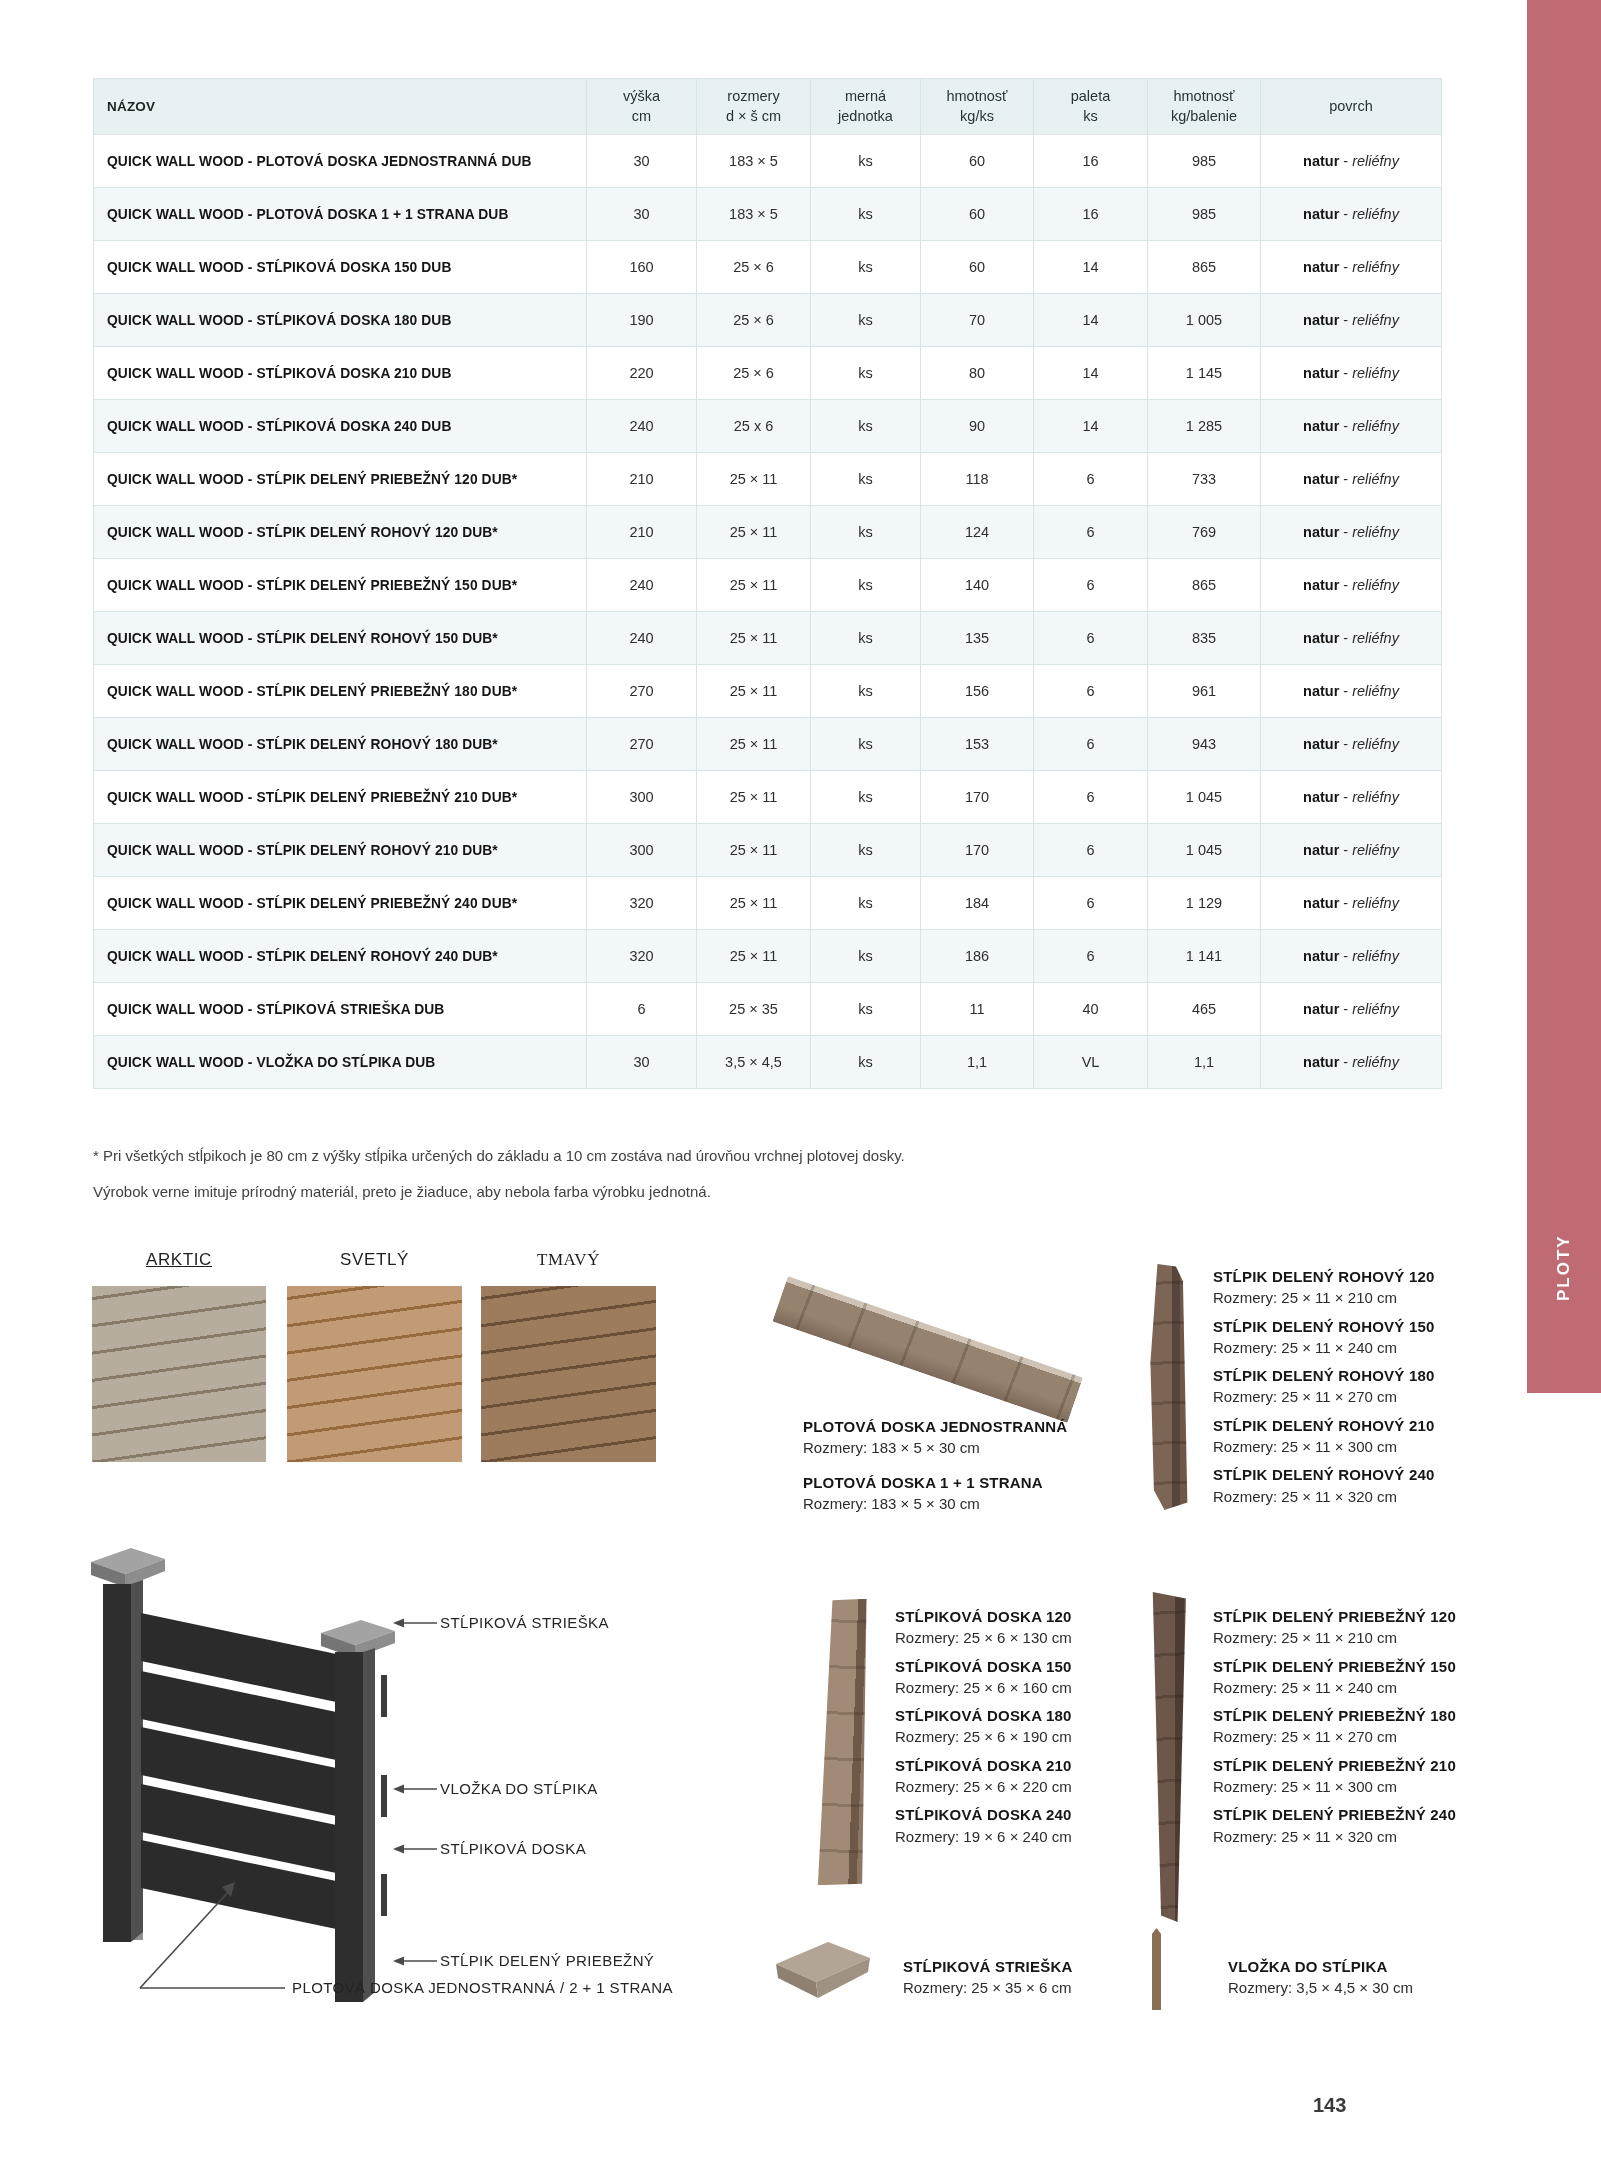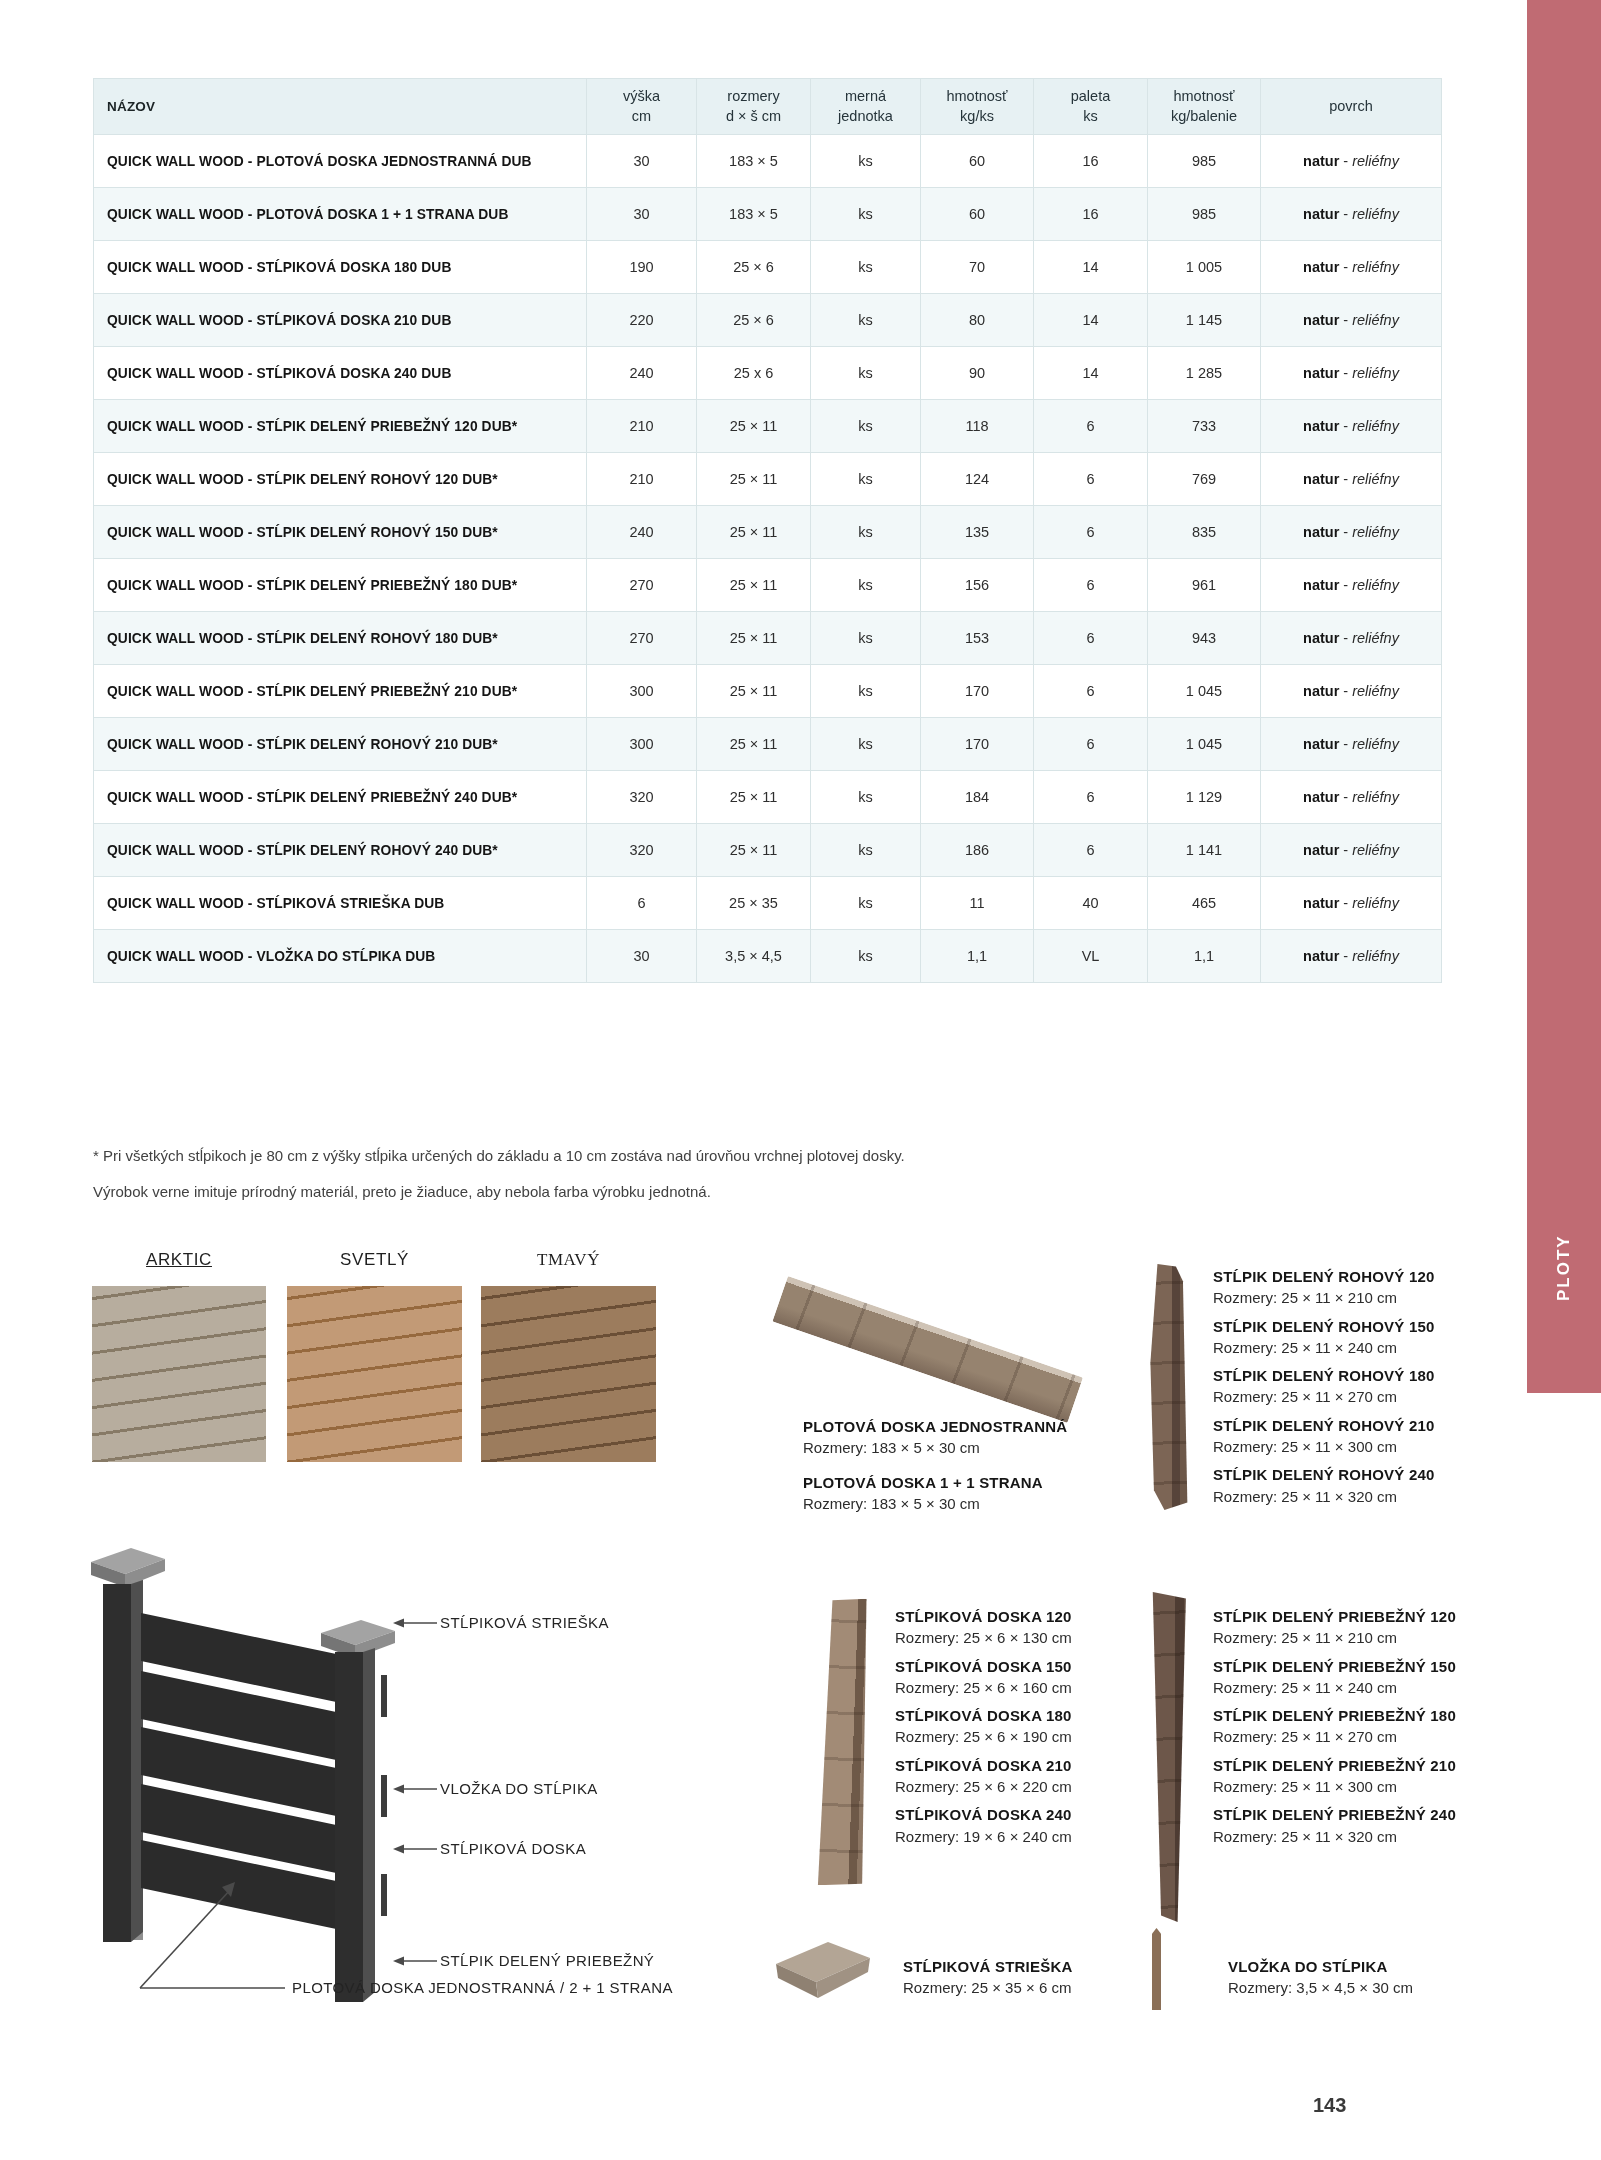--- a/index.html
+++ b/index.html
@@ -158,20 +158,30 @@
           <td class="name">QUICK WALL WOOD - PLOTOVÁ DOSKA 1 + 1 STRANA DUB</td>
           <td>30</td>
           <td>183 × 5</td>
           <td>ks</td>
           <td>60</td>
           <td>16</td>
           <td>985</td>
           <td class="povrch"><b>natur</b> - <i>reliéfny</i></td>
         </tr>
         <tr>
+          <td class="name">QUICK WALL WOOD - STĹPIKOVÁ DOSKA 150 DUB</td>
+          <td>160</td>
+          <td>25 × 6</td>
+          <td>ks</td>
+          <td>60</td>
+          <td>14</td>
+          <td>865</td>
+          <td class="povrch"><b>natur</b> - <i>reliéfny</i></td>
+        </tr>
+        <tr>
           <td class="name">QUICK WALL WOOD - STĹPIKOVÁ DOSKA 180 DUB</td>
           <td>190</td>
           <td>25 × 6</td>
           <td>ks</td>
           <td>70</td>
           <td>14</td>
           <td>1 005</td>
           <td class="povrch"><b>natur</b> - <i>reliéfny</i></td>
         </tr>
         <tr>
@@ -205,20 +215,30 @@
           <td class="povrch"><b>natur</b> - <i>reliéfny</i></td>
         </tr>
         <tr>
           <td class="name">QUICK WALL WOOD - STĹPIK DELENÝ ROHOVÝ 120 DUB*</td>
           <td>210</td>
           <td>25 × 11</td>
           <td>ks</td>
           <td>124</td>
           <td>6</td>
           <td>769</td>
+          <td class="povrch"><b>natur</b> - <i>reliéfny</i></td>
+        </tr>
+        <tr>
+          <td class="name">QUICK WALL WOOD - STĹPIK DELENÝ PRIEBEŽNÝ 150 DUB*</td>
+          <td>240</td>
+          <td>25 × 11</td>
+          <td>ks</td>
+          <td>140</td>
+          <td>6</td>
+          <td>865</td>
           <td class="povrch"><b>natur</b> - <i>reliéfny</i></td>
         </tr>
         <tr>
           <td class="name">QUICK WALL WOOD - STĹPIK DELENÝ ROHOVÝ 150 DUB*</td>
           <td>240</td>
           <td>25 × 11</td>
           <td>ks</td>
           <td>135</td>
           <td>6</td>
           <td>835</td>

